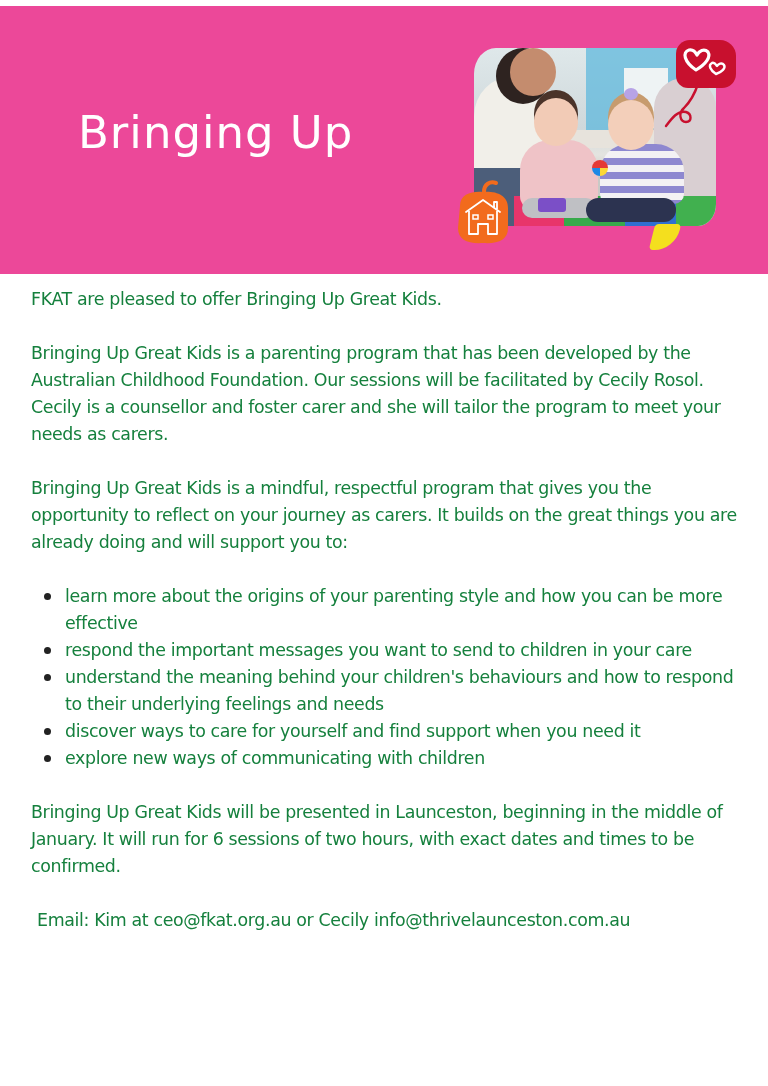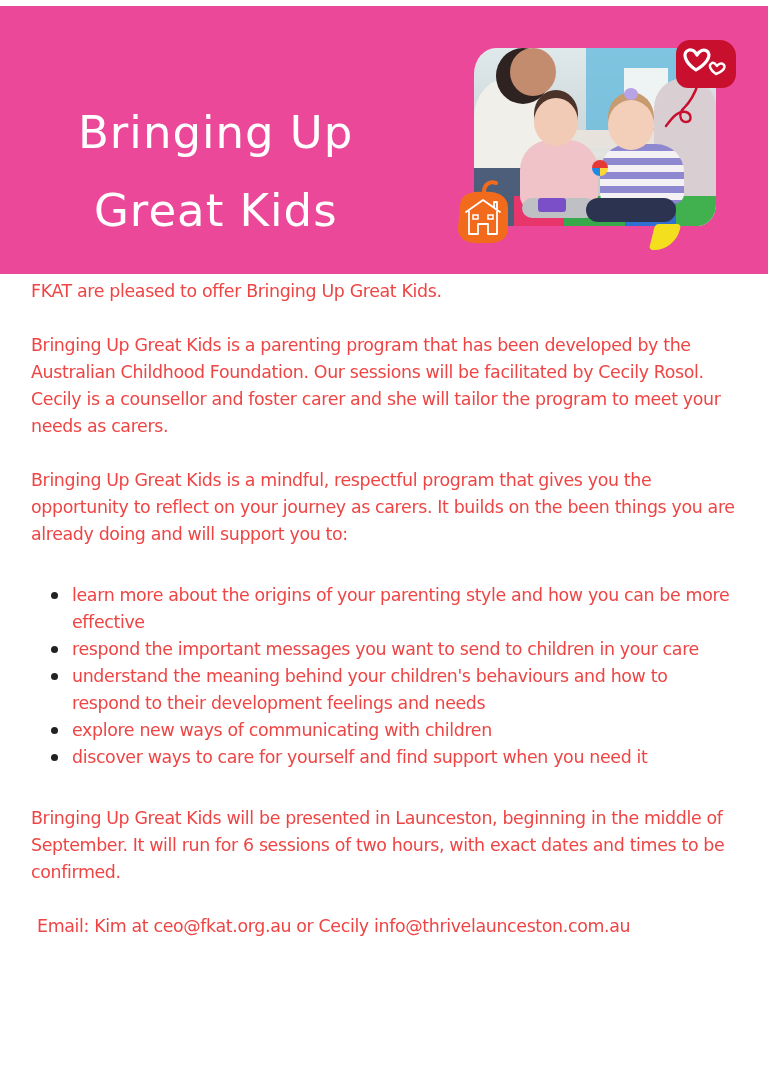--- a/index.html
+++ b/index.html
@@ -114,43 +114,42 @@
     }
     .heart-bubble svg { position: absolute; left: 0; top: 0; }
     .heart-tail {
       position: absolute; left: 664px; top: 76px;
     }
     .house-badge {
       position: absolute; left: 454px; top: 172px; width: 58px; height: 66px;
     }
 
     .content {
-      position: absolute; left: 31px; top: 278px; width: 710px;
-      color: #ef4444;
+      position: absolute; left: 31px; top: 286px; width: 710px;
+      color: #15803d;
       font-family: "DejaVu Sans", sans-serif;
       font-size: 17.4px; line-height: 27px; font-weight: normal;
       letter-spacing: -0.35px;
     }
     .content p { margin: 0; }
     .content .gap { height: 27px; }
-    .content ul { margin: 7px; padding: 0 0 0 34px; list-style: none; }
+    .content ul { margin: 0; padding: 0 0 0 34px; list-style: none; }
     .content li { position: relative; }
     .content li .bullet {
       position: absolute; left: -21px; top: 10px; width: 7px; height: 7px;
       border-radius: 50%; background: #222;
     }
     .contact-email { padding-left: 6px; }
   </style>
 </head>
 <body>
 
 <div class="header">
   <h1 class="title">
     <span class="l1">Bringing Up</span>
-    <span class="l2">Great Kids</span>
   </h1>
 
   <div class="photo-wrap" title="two toddlers playing on a colorful mat with adults in background">
     <div class="photo">
       <div class="bg-blue"></div>
       <div class="poster"></div>
       <div class="shelf"></div>
       <div class="adult-left"></div>
       <div class="adult-left-head"></div>
       <div class="adult-jeans"></div>
@@ -187,26 +186,26 @@
     <rect x="19" y="37" width="5" height="4" fill="none" stroke="#ffffff" stroke-width="1.5"></rect>
     <rect x="34" y="37" width="5" height="4" fill="none" stroke="#ffffff" stroke-width="1.5"></rect>
   </svg>
 </div>
 
 <div class="content">
   <p>FKAT are pleased to offer Bringing Up Great Kids.</p>
   <div class="gap"></div>
   <p>Bringing Up Great Kids is a parenting program that has been developed by the Australian Childhood Foundation. Our sessions will be facilitated by Cecily Rosol.  Cecily is a counsellor and foster carer and she will tailor the program to meet your needs as carers.</p>
   <div class="gap"></div>
-  <p>Bringing Up Great Kids is a mindful, respectful program that gives you the opportunity to reflect on your journey as carers.  It builds on the been things you are already doing and will support you to:</p>
+  <p>Bringing Up Great Kids is a mindful, respectful program that gives you the opportunity to reflect on your journey as carers.  It builds on the great things you are already doing and will support you to:</p>
   <div class="gap"></div>
   <ul>
     <li><span class="bullet"></span><span>learn more about the origins of your parenting style and how you can be more effective</span></li>
     <li><span class="bullet"></span><span>respond the important messages you want to send to children in your care</span></li>
-    <li><span class="bullet"></span><span>understand the meaning behind your children's behaviours and how to respond to their development feelings and needs</span></li>
+    <li><span class="bullet"></span><span>understand the meaning behind your children's behaviours and how to respond to their underlying feelings and needs</span></li>
+    <li><span class="bullet"></span><span>discover ways to care for yourself and find support when you need it</span></li>
     <li><span class="bullet"></span><span>explore new ways of communicating with children</span></li>
-    <li><span class="bullet"></span><span>discover ways to care for yourself and find support when you need it</span></li>
   </ul>
   <div class="gap"></div>
-  <p>Bringing Up Great Kids will be presented in Launceston, beginning in the middle of September. It will run for 6 sessions of two hours, with exact dates and times to be confirmed.</p>
+  <p>Bringing Up Great Kids will be presented in Launceston, beginning in the middle of January. It will run for 6 sessions of two hours, with exact dates and times to be confirmed.</p>
   <div class="gap"></div>
   <p class="contact-email">Email: Kim at ceo@fkat.org.au or Cecily info@thrivelaunceston.com.au</p>
 </div>
 
 </body></html>

